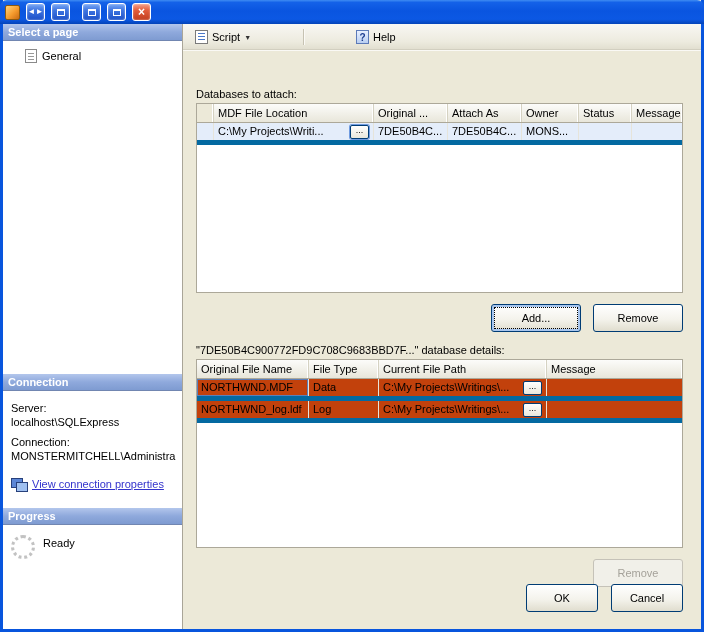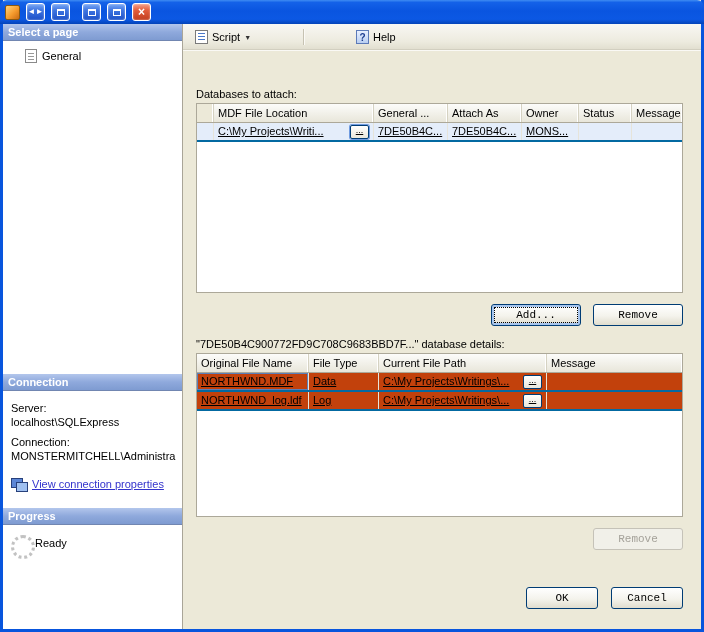--- a/index.html
+++ b/index.html
@@ -53,21 +53,21 @@
   .page-item{ display:flex; align-items:center; gap:5px; cursor:default; }
   .page-icon{ width:12px; height:14px; background:#fff; border:1px solid #8A8A8A; position:relative; box-shadow:inset 0 0 0 1px #fff; }
   .page-icon::before{ content:""; position:absolute; left:2px; top:3px; width:6px; height:1px; box-shadow:0 0 0 0 #999, 0 3px 0 0 #999, 0 6px 0 0 #999; background:#999; }
   .conn-box{ flex:0 0 117px; padding:10px 8px 0 8px; line-height:14px; }
   .conn-value{ margin-bottom:6px; }
   .link-row{ display:flex; align-items:center; gap:6px; margin-top:14px; }
   .link-icon{ width:15px; height:12px; position:relative; }
   .link-icon::before{ content:""; position:absolute; left:0; top:0; width:10px; height:8px; background:#5B86D6; border:1px solid #27407B; }
   .link-icon::after{ content:""; position:absolute; left:5px; top:4px; width:10px; height:8px; background:#9FC0F0; border:1px solid #27407B; }
   a.sidelink{ color:#3333CC; text-decoration:underline; cursor:pointer; }
-  .progress-box{ flex:1; padding:10px 8px; display:flex; align-items:flex-start; }
+  .progress-box{ flex:1; padding:10px 8px; display:flex; gap:8px; align-items:flex-start; }
   .spinner{ width:24px; height:24px; border:3px dotted #C2C2C2; border-radius:50%; flex:0 0 24px; }
   .ready-label{ padding-top:2px; }
 
   
   .main{ flex:1; display:flex; flex-direction:column; background:#ECE9D8; min-width:0; }
   .toolbar{
     height:26px; flex:0 0 26px; display:flex; align-items:center; padding:0 6px;
     background:linear-gradient(to bottom,#F8F7F3 0%,#EDEBDF 70%,#E2DFD0 100%);
     border-bottom:1px solid #D2CFC0; box-shadow:0 1px 0 #FAF9F5;gap:40px;
   }
@@ -77,43 +77,43 @@
   .drop-arrow{ font-size:7px; color:#333; padding-top:2px; }
   .tool-sep{ width:1px; height:16px; background:#C6C2B2; box-shadow:1px 0 0 #FBFAF6; margin:0 6px; }
   .help-icon{ width:13px; height:14px; background:linear-gradient(#E8F0FF,#B9CFF2); border:1px solid #5C7AB8; color:#1C3D8F; font-size:10px; font-weight:bold; text-align:center; line-height:13px; }
 
   .body{ flex:1; padding:38px 18px 0 13px; min-height:0; }
   .section-label{ margin-bottom:3px; }
 
   
   .grid{ background:#c2410c; border:1px solid #ACA899; display:flex; flex-direction:column; }
   .grid.attach{ height:190px; }
-  .grid.details{ height:164px; margin-top:3px; }
+  .grid.details{ height:189px; margin-top:3px; }
   .g-head{ display:flex; flex:0 0 19px; background:linear-gradient(to bottom,#FCFCFA,#E8E6DA); border-bottom:1px solid #ACA899; }
   .g-head .cell{ line-height:18px; padding:0 4px; border-right:1px solid #D5D2C2; box-shadow:inset -1px 0 0 #FFFFFF; overflow:hidden; white-space:nowrap; }
-  .g-row{ display:flex; flex:0 0 18px; border-bottom:2px solid #0369a1;text-decoration:underline; }
+  .g-row{ display:flex; flex:0 0 18px; border-bottom:5px solid #0369a1; }
   .g-row .cell{ line-height:17px; padding:0 4px; border-right:1px solid #E6E4DA; overflow:hidden; white-space:nowrap; position:relative; display:flex; align-items:center; }
   .rowhdr{ flex:0 0 17px; background:#ECE9D8; border-right:1px solid #CEApx; border-right:1px solid #CCC9BA; padding:0 !important; }
   .sel-row .cell{ background:#E4EDFA; }
   .cell-focus{ box-shadow:inset 0 0 0 1px #5B7FB9; }
   .c-mdf{ flex:0 0 160px; } .c-db{ flex:0 0 74px; } .c-attach{ flex:0 0 74px; }
   .c-owner{ flex:0 0 57px; } .c-status{ flex:0 0 53px; } .c-msg{ flex:1; border-right:none !important; }
   .d-name{ flex:0 0 112px; } .d-type{ flex:0 0 70px; } .d-path{ flex:0 0 168px; } .d-msg{ flex:1; border-right:none !important; }
   .cell-text{ overflow:hidden; white-space:nowrap; flex:1; }
   .browse-btn{
     flex:0 0 19px; height:14px; margin-left:3px; font-size:9px; line-height:9px; text-align:center;
     border:1px solid #003C74; border-radius:2px;
     background:linear-gradient(to bottom,#fff,#E9E7DB); cursor:default;
   }
   .browse-btn.focus{ box-shadow:0 0 0 1px #6F9BE0; }
   .g-fill{ flex:1; background:#fff; }
 
   
   .btn{
-    min-width:90px; height:22px; font-family:Liberation Mono, monospace; font-size:11px;
+    min-width:90px; height:28px; font-family:Liberation Sans, sans-serif; font-size:11px;
     border:1px solid #003C74; border-radius:3px;
     background:linear-gradient(to bottom,#FFFFFF 0%,#F4F3EC 55%,#E0DDCE 100%);
     cursor:default;
   }
   .btn.focused{ box-shadow:inset 0 0 0 2px #A8C6EE; outline:1px dotted #000; outline-offset:-4px; }
   .btn.disabled{ border-color:#C5C2B8; color:#A5A29A; background:#F1F0E9; }
   .btn-row{ display:flex; justify-content:flex-end; gap:12px; margin-top:11px; }
   .details-label{ margin-top:12px; margin-bottom:0; }
 
   .footer{ flex:0 0 54px; display:flex; justify-content:flex-end; align-items:center; gap:13px; padding:0 18px 8px 13px; }
@@ -185,21 +185,21 @@
       </div>
 
       <div class="body">
 
         <div class="section-label">Databases to attach:</div>
 
         <div class="grid attach">
           <div class="g-head">
             <div class="cell rowhdr"></div>
             <div class="cell c-mdf">MDF File Location</div>
-            <div class="cell c-db">General ...</div>
+            <div class="cell c-db">Original ...</div>
             <div class="cell c-attach">Attach As</div>
             <div class="cell c-owner">Owner</div>
             <div class="cell c-status">Status</div>
             <div class="cell c-msg">Message</div>
           </div>
           <div class="g-row sel-row">
             <div class="cell rowhdr"></div>
             <div class="cell c-mdf">
               <span class="cell-text">C:\My Projects\Writi...</span>
               <span class="browse-btn focus">...</span>

